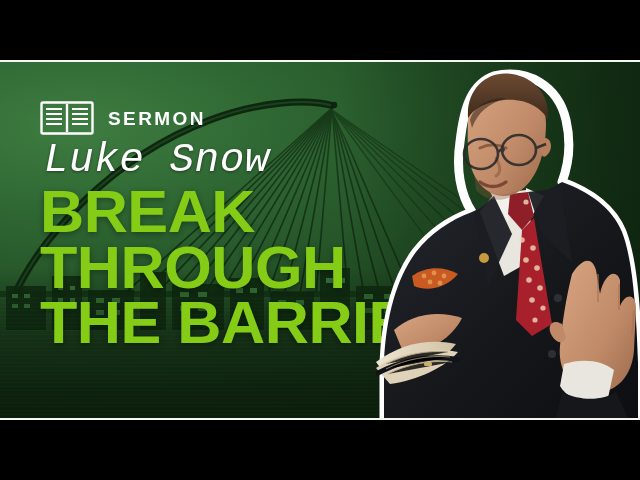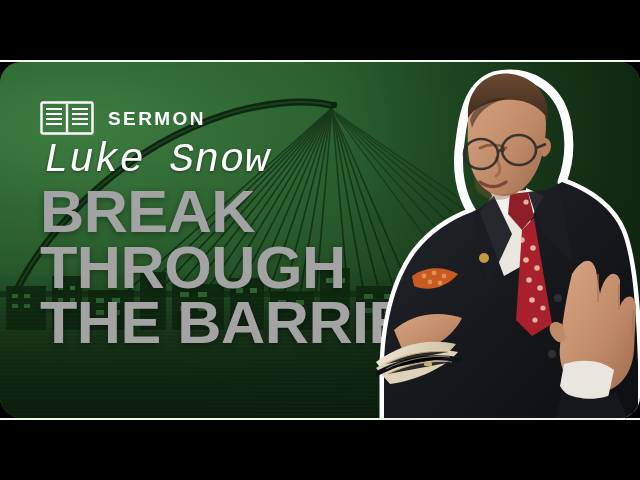--- a/index.html
+++ b/index.html
@@ -10,21 +10,21 @@
   
   .bar{position:absolute;left:0;width:640px;background:#000;z-index:60;}
   .bar.top{top:0;height:60px;}
   .bar.bottom{bottom:0;height:60px;}
   .hairline{position:absolute;left:0;width:640px;height:2px;background:#f4f6f2;z-index:59;}
   .hairline.t{top:60px;}
   .hairline.b{top:418px;}
 
   
   #art{position:absolute;left:0;top:62px;width:640px;height:356px;overflow:hidden;
-       background:#1f4720;border-radius:21px;}
+       background:#1f4720;}
 
   
   .bg-base{position:absolute;inset:0;
     background:
       radial-gradient(120% 95% at 12% 18%, #3e7d41 0%, #2f6733 26%, #245227 52%, #1b3d1c 78%, #153016 100%);
   }
   
   .bg-water{position:absolute;left:0;right:0;bottom:0;height:150px;
     background:linear-gradient(to bottom, rgba(12,32,13,0) 0%, rgba(11,30,12,.55) 45%, rgba(8,24,9,.85) 100%);
   }
@@ -47,21 +47,21 @@
 
   .kicker{display:flex;align-items:center;gap:14px;margin-bottom:4px;}
   .book-icon{width:54px;height:36px;flex:none;}
   .kicker-label{color:#ffffff;font-size:19px;font-weight:bold;letter-spacing:2.4px;
     font-family:"Liberation Sans",sans-serif;line-height:1;}
 
   .byline{font-family:Liberation Mono, monospace;font-style:italic;color:#ffffff;
     font-size:41px;line-height:1.02;margin:2px 0 0 4px;
     letter-spacing:.5px;text-shadow:0 1px 3px rgba(0,0,0,.45);}
 
-  .headline{color:#a3a3a3;font-family:"Liberation Sans",sans-serif;font-weight:bold;
+  .headline{color:#84cc16;font-family:"Liberation Sans",sans-serif;font-weight:bold;
     letter-spacing:-0.5px;line-height:.93;text-shadow:0 2px 6px rgba(0,0,0,.35);}
   .hl1{font-size:60px;margin-top:2px;}
   .hl2{font-size:60px;}
   .hl3{font-size:60px;}
   .headline div{transform:scaleX(1.02);transform-origin:left center;}
 
   
   .speaker{position:absolute;right:-4px;bottom:0;width:268px;height:356px;z-index:30;}
 </style>
 </head>

